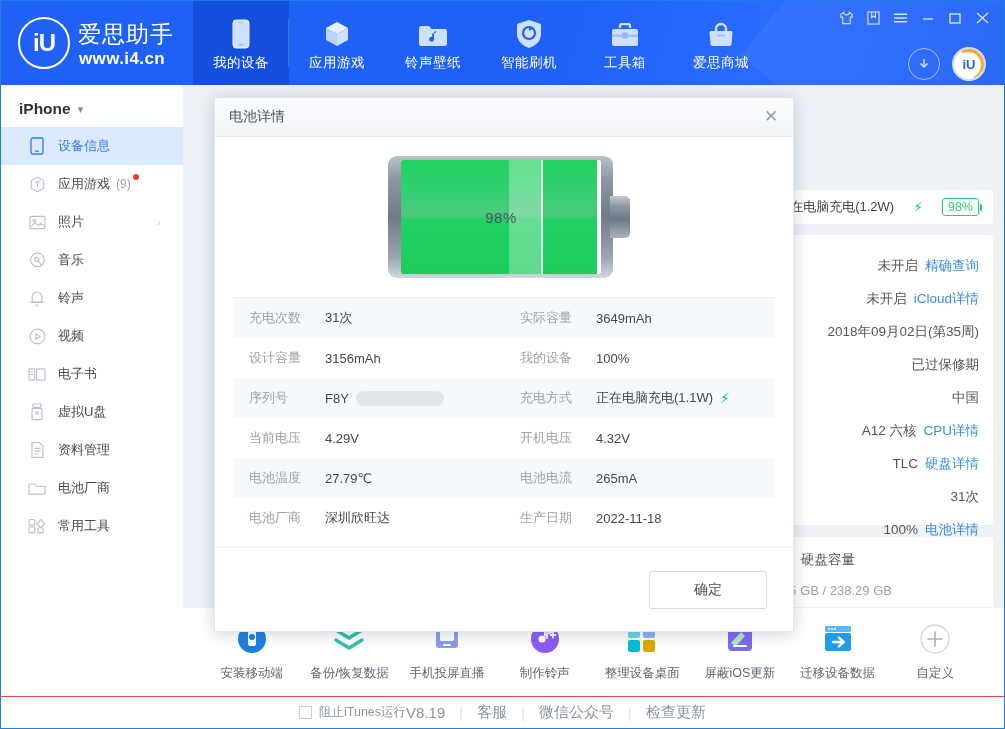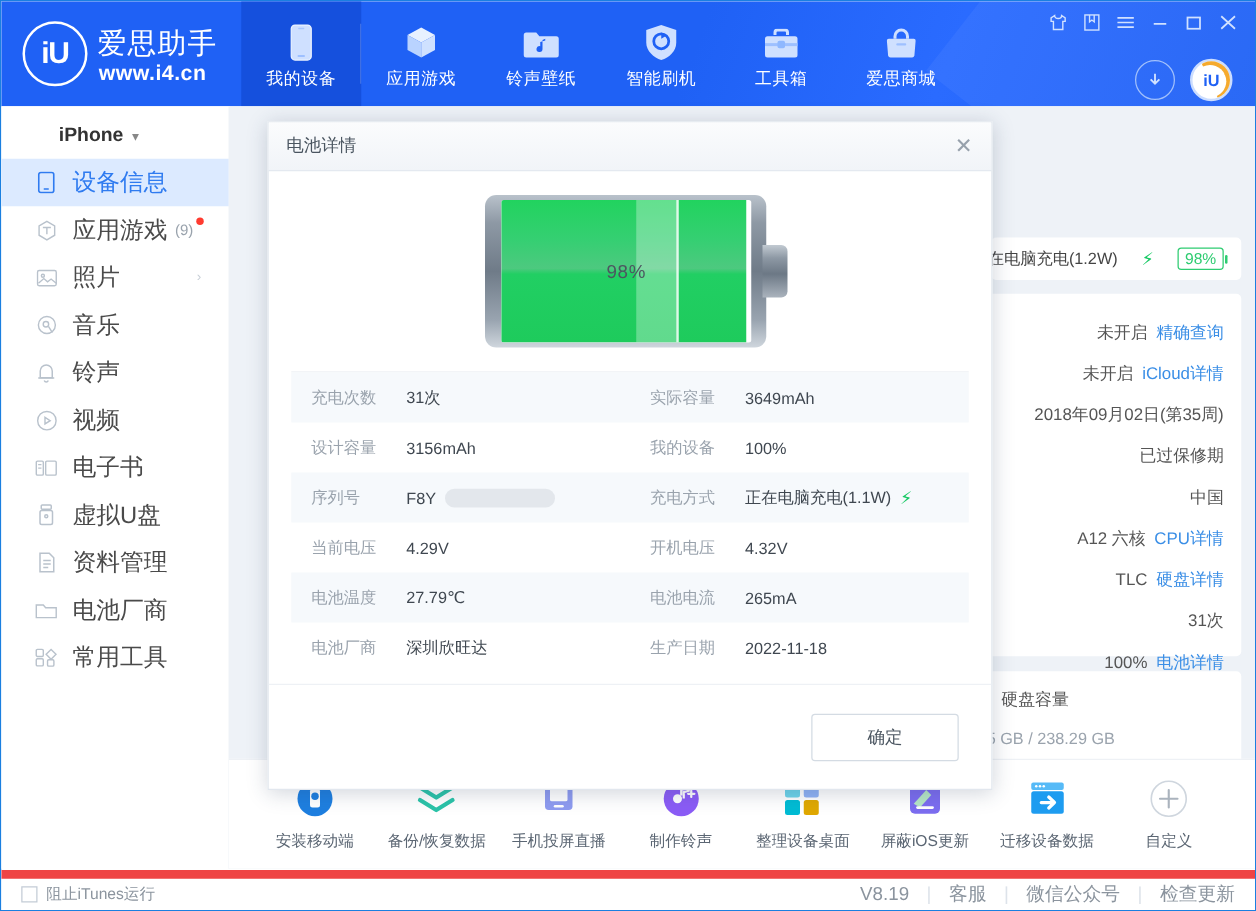--- a/index.html
+++ b/index.html
@@ -42,28 +42,28 @@
          display:flex;align-items:center;justify-content:center;cursor:pointer;}
   .userbtn{width:34px;height:34px;border-radius:50%;background:#fff;border:2px solid #c9dcff;
          box-sizing:border-box;display:flex;align-items:center;justify-content:center;cursor:pointer;overflow:hidden;position:relative;}
   .userbtn .ui-ring{position:absolute;right:-3px;top:-3px;width:26px;height:26px;border-radius:50%;
          border:6px solid #f5a623;border-left-color:transparent;border-bottom-color:transparent;transform:rotate(20deg);}
   .userbtn .ui-txt{position:relative;font-size:13px;font-weight:bold;color:#1f61f5;z-index:2;}
 
   
   .sidebar{position:absolute;left:0;top:84px;width:182px;bottom:33px;background:#fff;
            border-right:1px solid #e9eef5;}
-  .dev-head{height:36px;display:flex;align-items:center;padding:6px 0 0 18px;margin-left:28px;}
+  .dev-head{height:36px;display:flex;align-items:center;padding:6px 0 0 18px;}
   .dev-name{font-size:15.5px;font-weight:bold;color:#333;}
   .dev-caret{margin-left:7px;color:#888;font-size:11px;}
   .side-item{height:38px;display:flex;align-items:center;padding-left:26px;position:relative;cursor:pointer;}
   .side-item.active{background:#dceaff;}
   .side-item .si-ico{width:20px;height:20px;margin-right:11px;display:flex;align-items:center;justify-content:center;color:#b9c2cc;}
   .side-item.active .si-ico{color:#2f7bf0;}
-  .side-item .si-lbl{font-size:19px;color:#4a4a4a;}
+  .side-item .si-lbl{font-size:13px;color:#4a4a4a;}
   .side-item.active .si-lbl{color:#2f7bf0;}
   .side-item .si-count{font-size:12px;color:#9aa3ad;margin-left:6px;}
   .side-item .si-dot{width:6px;height:6px;border-radius:50%;background:#ff3b30;margin-left:2px;align-self:flex-start;margin-top:9px;}
   .side-item .si-arrow{position:absolute;right:22px;color:#c7ced6;font-size:11px;}
 
   
   .content{position:absolute;left:182px;top:84px;right:0;bottom:33px;background:#eef2f7;overflow:hidden;}
   .card{position:absolute;background:#fff;border-radius:4px;}
   .card-charge{left:610px;top:105px;width:200px;height:34px;display:flex;align-items:center;
        justify-content:flex-end;padding-right:14px;box-sizing:border-box;gap:19px;}
@@ -121,22 +121,22 @@
   .cell{display:flex;align-items:center;width:50%;}
   .ck{width:92px;color:#9aa3ad;padding-left:16px;box-sizing:border-box;flex:none;}
   .cv{color:#3f4750;display:flex;align-items:center;gap:7px;}
   .cv .redact{width:88px;}
   .modal-foot{position:absolute;left:0;right:0;bottom:0;height:84px;border-top:1px solid #eef1f5;
         display:flex;align-items:center;justify-content:flex-end;padding-right:26px;box-sizing:border-box;}
   .okbtn{width:118px;height:38px;border:1px solid #d4dbe3;background:#fff;border-radius:3px;
         font-size:14px;color:#4a5560;cursor:pointer;font-family:inherit;}
 
   
-  .statusbar{position:absolute;left:0;right:0;bottom:0;height:32px;background:#fff;border-top:7px solid #ef4444;
-        display:flex;align-items:center;justify-content:space-between;padding:0 16px;box-sizing:border-box;}
+  .statusbar{position:absolute;left:0;right:0;bottom:0;height:32px;background:#fff;border-top:1px solid #ef4444;
+        display:flex;align-items:center;justify-content:center;padding:0 16px;box-sizing:border-box;}
   .sb-left{display:flex;align-items:center;gap:7px;font-size:12.5px;color:#8b949e;cursor:pointer;}
   .sb-check{width:11px;height:11px;border:1px solid #c3ccd6;display:inline-block;}
   .sb-right{display:flex;align-items:center;gap:14px;font-size:15px;color:#8b949e;}
   .sb-right .lnk{cursor:pointer;}
   .sb-div{color:#dde3ea;}
 </style>
 </head>
 <body>
 
 <div class="app">

